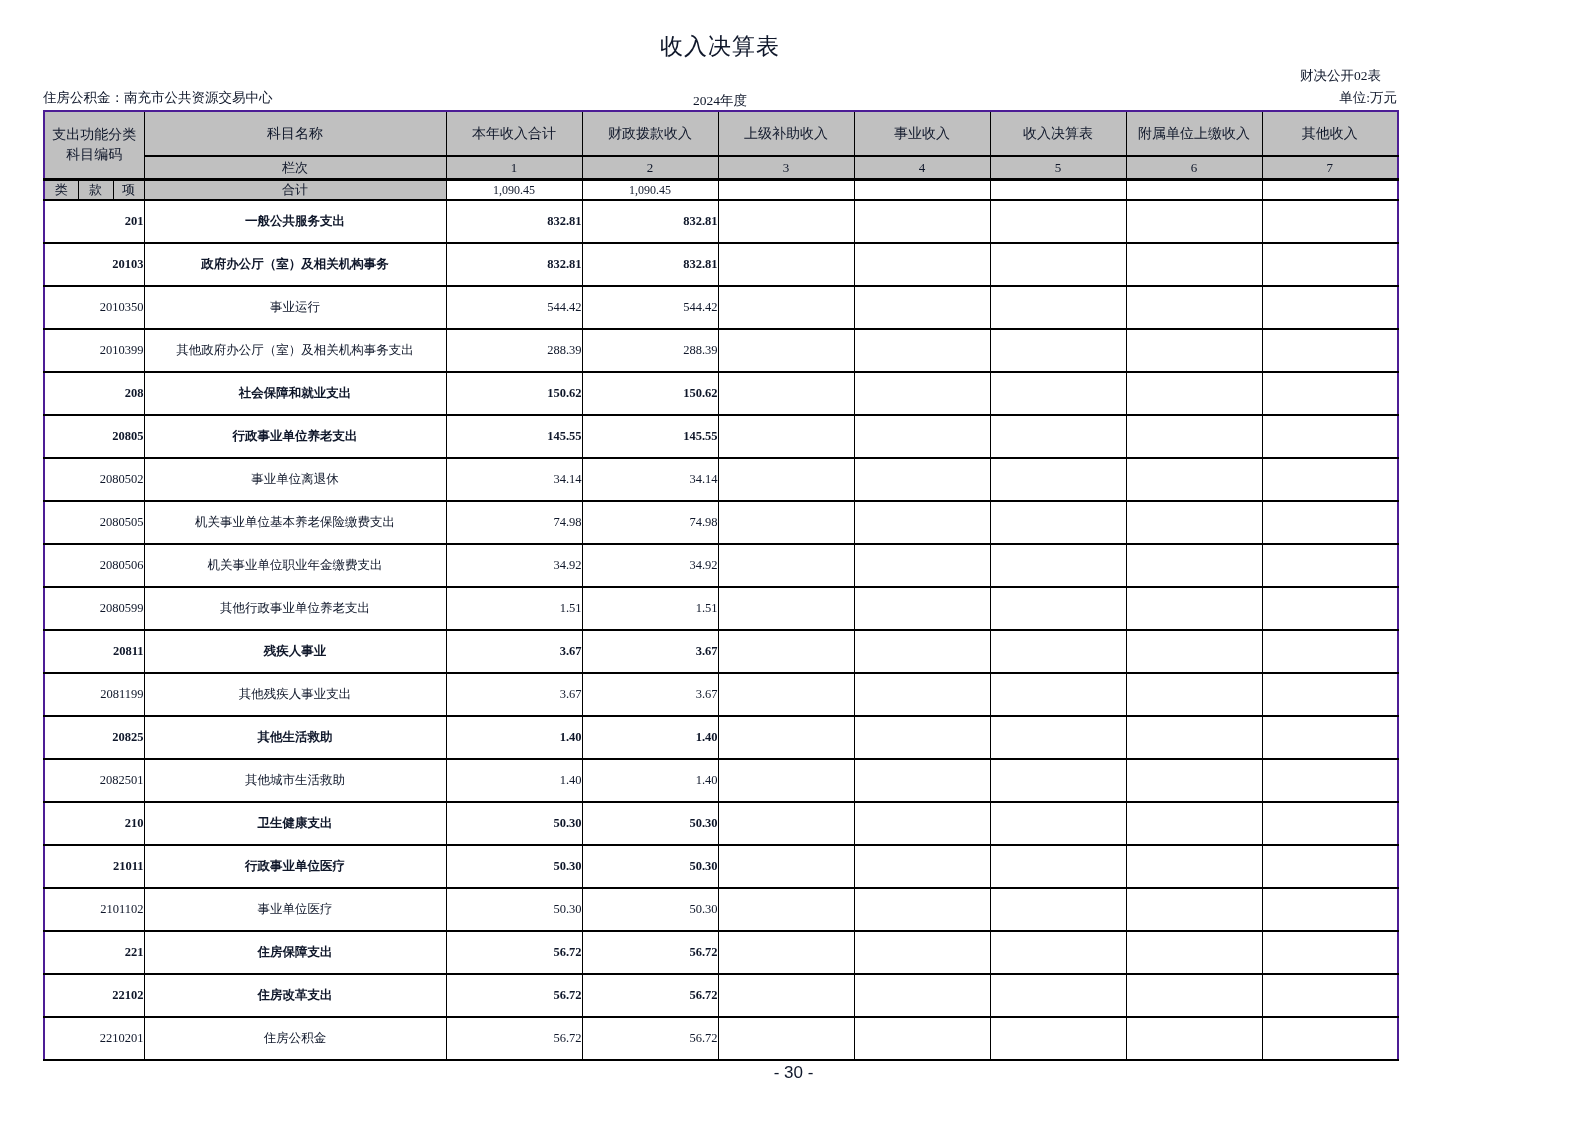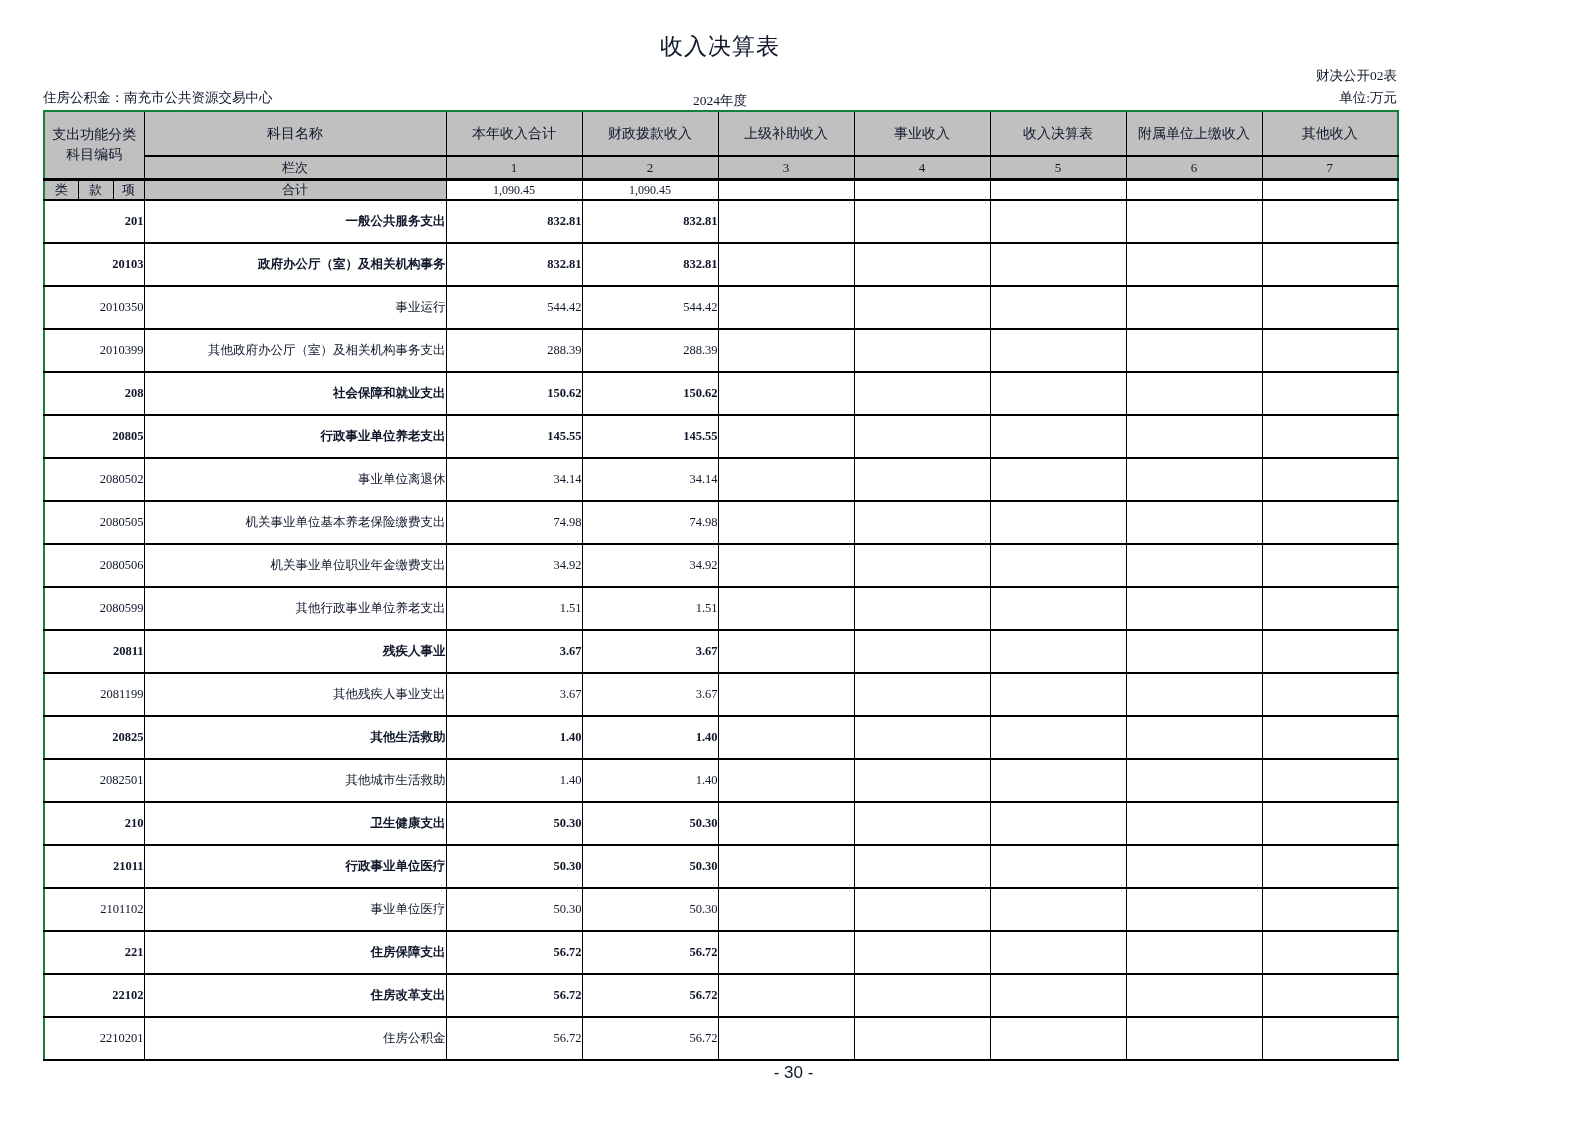--- a/index.html
+++ b/index.html
@@ -8,54 +8,54 @@
     width:1587px; height:1122px;
     background:#fff; color:#0f172a;
     font-family:"Liberation Serif","DejaVu Serif",serif;
     overflow:hidden;
   }
   .title {
     position:absolute; left:43px; top:31px; width:1354px;
     text-align:center; font-size:23px; letter-spacing:1px;
   }
   .doc-label {
-    position:absolute; left:43px; top:67px; width:1354px;
+    position:absolute; left:27px; top:67px; width:1354px;
     text-align:right; font-size:13.5px;
   }
   .meta {
     position:absolute; left:43px; top:89px; width:1354px;
     height:18px; font-size:13.5px;
   }
   .meta-left { position:absolute; left:0; top:0; }
   .meta-center { position:absolute; left:50%; transform:translateX(-50%); top:3px; }
   .meta-right { position:absolute; right:0; top:0; }
 
   table.report {
     position:absolute; left:43px; top:110px;
     width:1354px; table-layout:fixed;
     border-collapse:collapse; border-spacing:0;
-    border:2px solid #15803d;
+    border:2px solid #4c1d95;
   }
   table.report td {
     border:1px solid #000;
     vertical-align:middle;
     overflow:hidden; white-space:nowrap;
     padding:0;
   }
   tr.hrow1 td { height:43px; background:#c0c0c0; text-align:center; font-size:14px; border-bottom-width:2px; }
   td.code-head { line-height:1.45; }
   tr.hrow2 td { height:21px; background:#c0c0c0; text-align:center; font-size:13px; border-bottom-width:3px; }
   tr.hrow3 td { height:17px; font-size:12px; border-top-width:3px; border-bottom-width:2px; }
   tr.hrow3 td.gray { background:#c0c0c0; text-align:center; font-size:13px; }
   tr.hrow3 td.num { background:#fff;text-align:center; }
 
   tr.drow td { height:41px; font-size:12.5px; border-top-width:2px; border-bottom-width:2px; }
   tr.drow.bold td { font-weight:bold; }
   td.code { text-align:right; padding-left:1px; }
-  td.name { text-align:right; padding-left:3px; }
+  td.name { text-align:center; padding-left:3px; }
   td.num  { text-align:right; padding-right:3px; }
 
   .page-num {
     position:absolute; left:0; top:1063px; width:1587px;
     text-align:center; font-size:17px;
     font-family:"Liberation Sans","DejaVu Sans",sans-serif;
   }
 </style>
 </head>
 <body>

